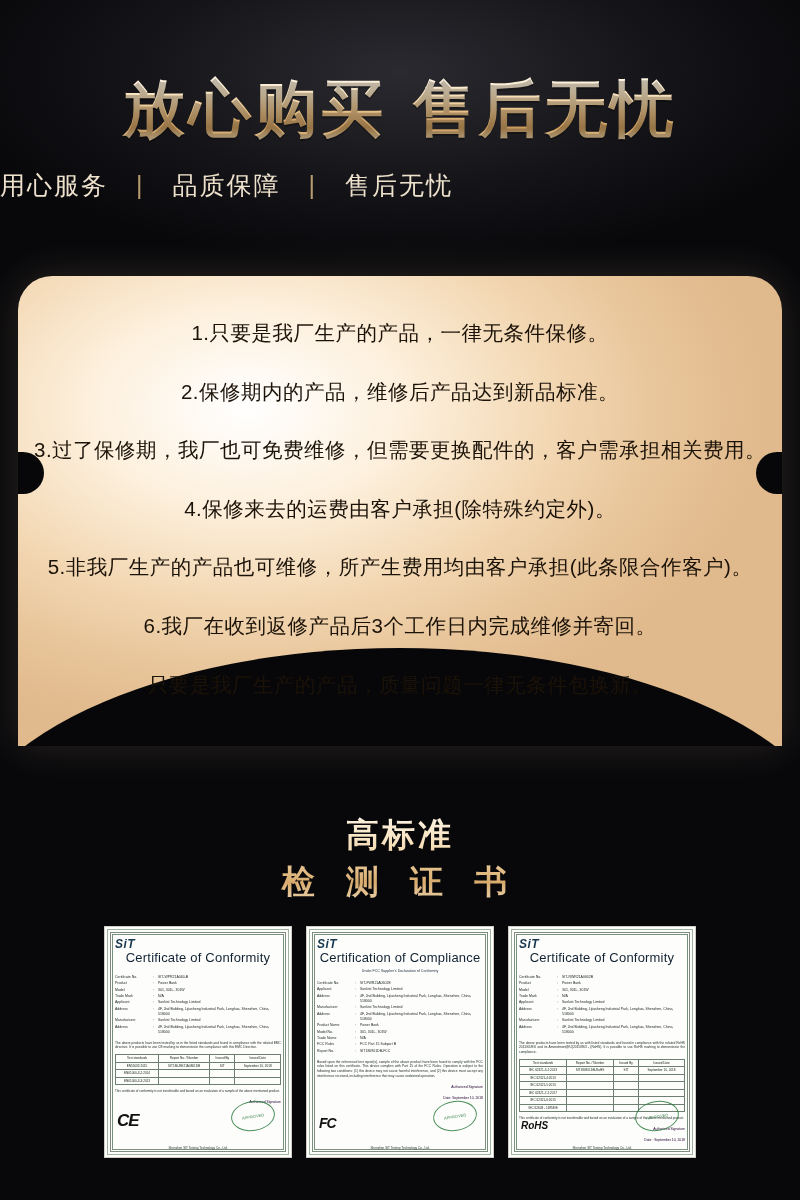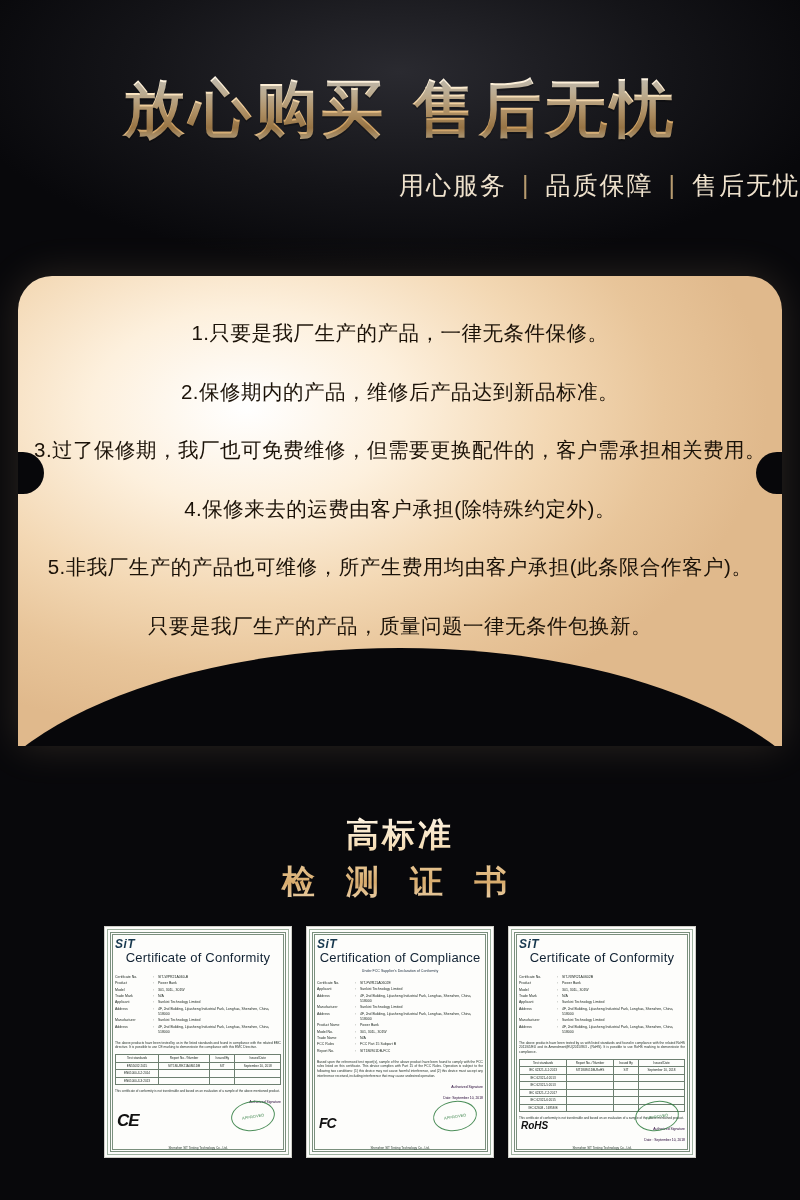--- a/index.html
+++ b/index.html
@@ -36,23 +36,23 @@
     -webkit-text-fill-color: transparent;
     text-shadow: 0 2px 0 rgba(0,0,0,.25);
   }
   .headline .gap { display: inline-block; width: 26px; }
   .subline {
     margin-top: 26px;
     font-size: 25px;
     letter-spacing: 2px;
     color: #efe2cd;
     display: flex;
-    justify-content: flex-end;
+    justify-content: flex-start;
     align-items: center;
-    gap: 15px;
+    gap: 28px;
   }
   .subline .sep { color: #b79b6f; font-weight: 300; }
 
   
   .card-wrap {
     position: absolute; top: 276px; left: 18px;
     width: 764px; height: 470px;
   }
   .card {
     position: relative;
@@ -256,20 +256,21 @@
   <div class="card-wrap">
     <div class="card">
       <div class="notch left"></div>
       <div class="notch right"></div>
       <ul class="terms">
         <li>1.只要是我厂生产的产品，一律无条件保修。</li>
         <li>2.保修期内的产品，维修后产品达到新品标准。</li>
         <li>3.过了保修期，我厂也可免费维修，但需要更换配件的，客户需承担相关费用。</li>
         <li>4.保修来去的运费由客户承担(除特殊约定外)。</li>
         <li>5.非我厂生产的产品也可维修，所产生费用均由客户承担(此条限合作客户)。</li>
+        <li>6.我厂在收到返修产品后3个工作日内完成维修并寄回。</li>
         <li>只要是我厂生产的产品，质量问题一律无条件包换新。</li>
       </ul>
     </div>
   </div>
 
   <div class="cert-section">
     <div class="cert-title">
       <div>高标准</div>
       <div class="line2">检 测 证 书</div>
     </div>

